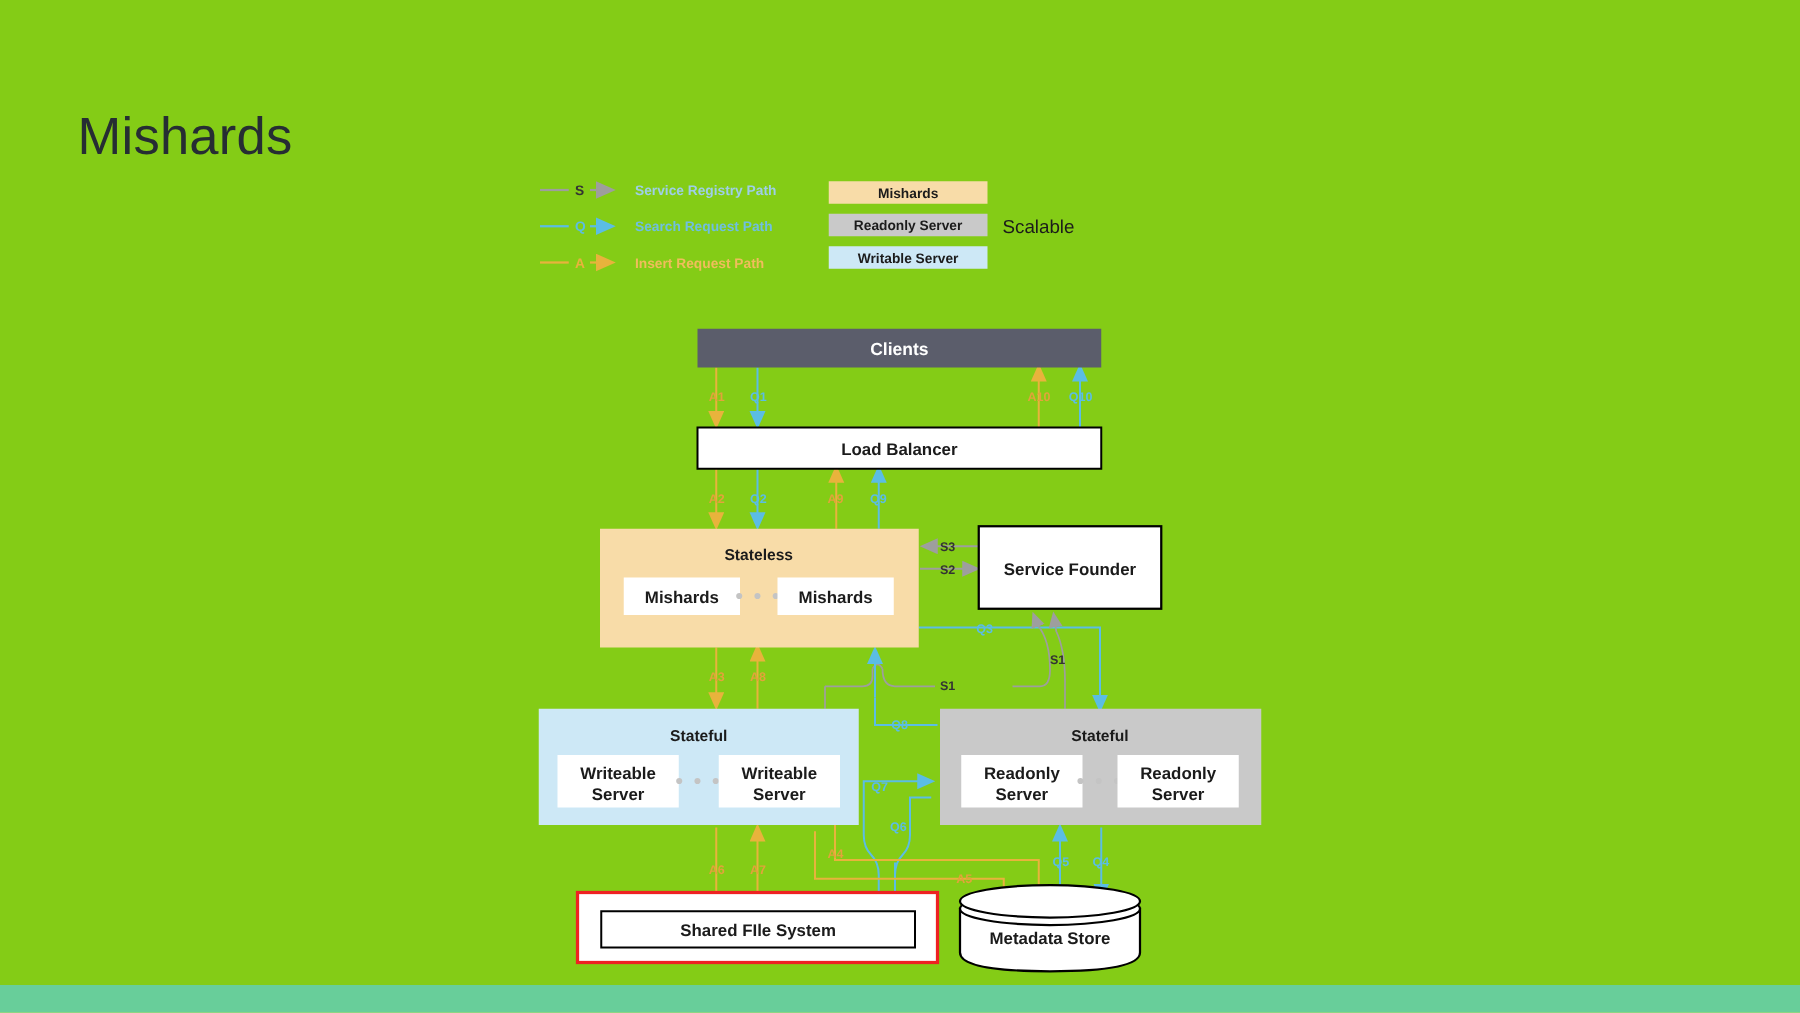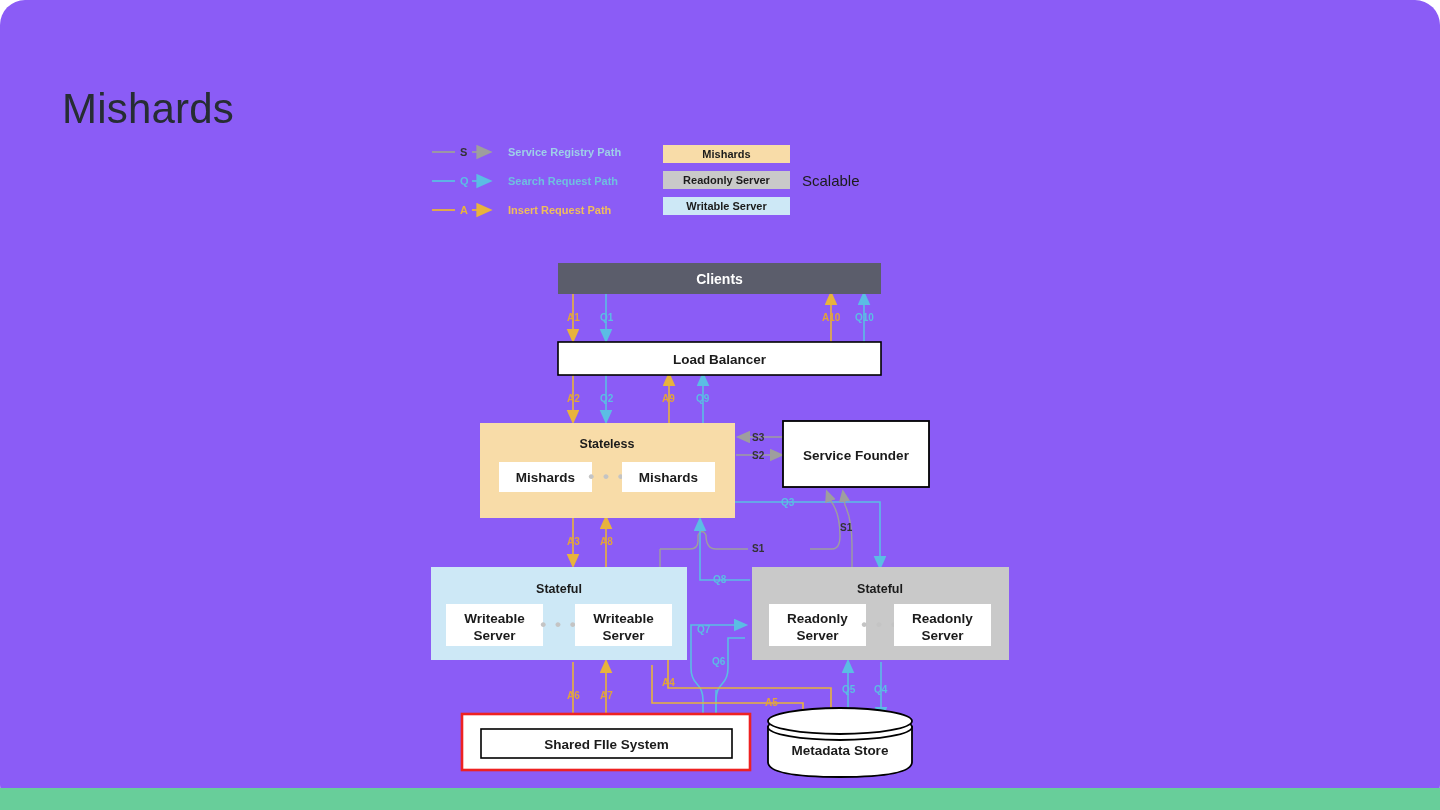--- a/index.html
+++ b/index.html
@@ -10,22 +10,21 @@
   body {
     width: 1440px;
     height: 810px;
     position: relative;
     overflow: hidden;
     font-family: "Liberation Sans", sans-serif;
   }
   .slide {
     position: absolute;
     inset: 0;
-    background: #8b5cf6;
-    border-radius: 25px;
+    background: #84cc16;
   }
   .slide-title {
     position: absolute;
     left: 62px;
     top: 86px;
     font-size: 42px;
     font-weight: 400;
     color: #262d33;
     letter-spacing: 0.2px;
     line-height: 1.1;

